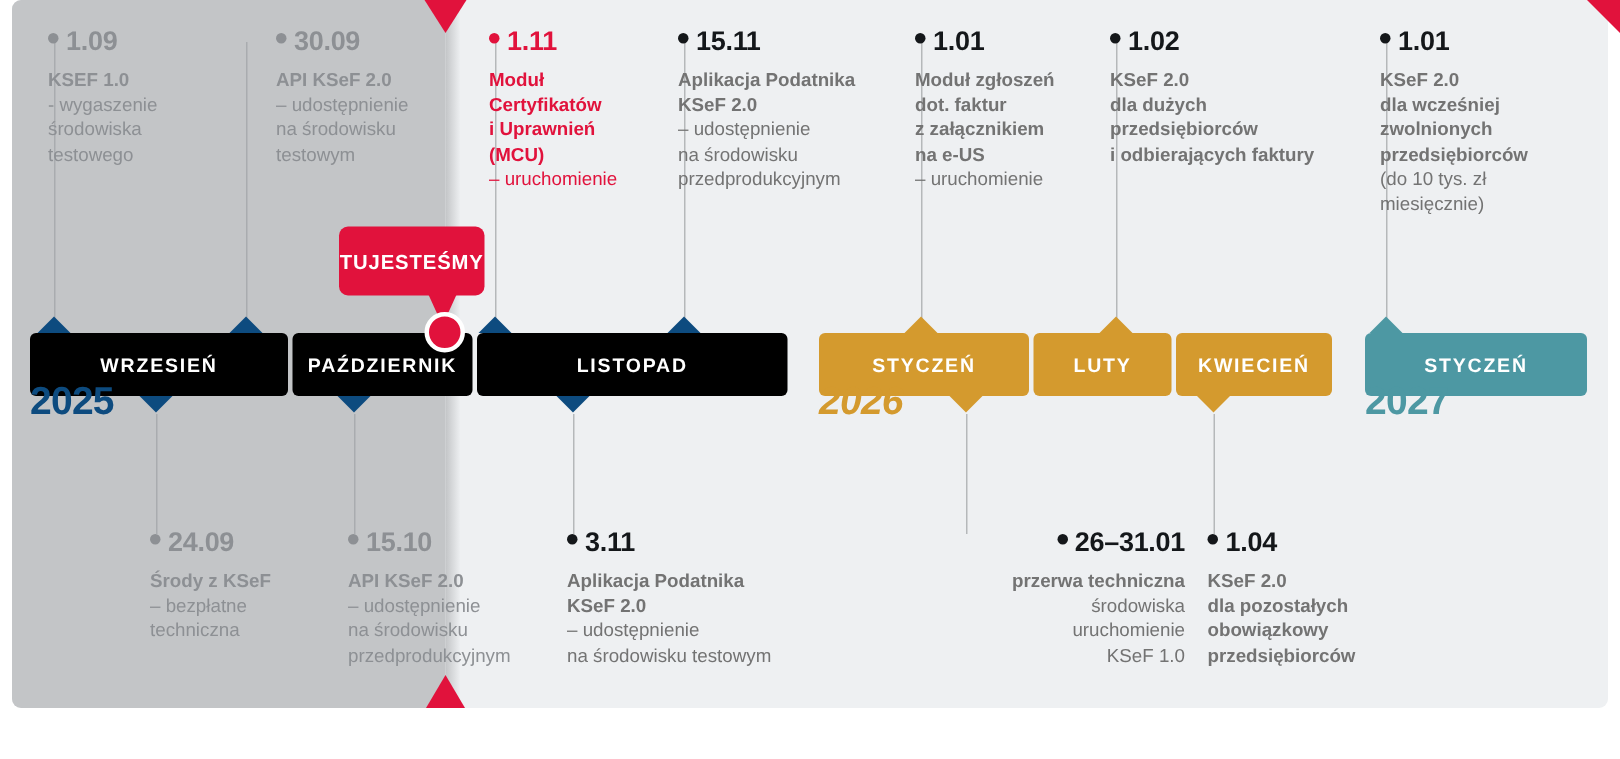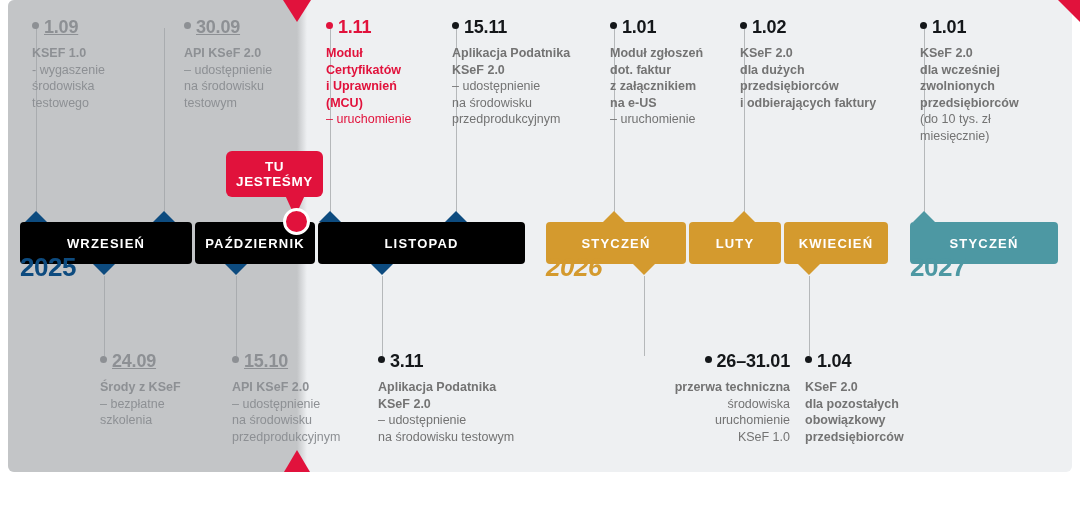--- a/index.html
+++ b/index.html
@@ -49,21 +49,21 @@
     line-height:1;margin-bottom:9px;white-space:nowrap;
   }
   .ev-bullet{
     display:inline-block;width:7px;height:7px;border-radius:50%;
     vertical-align:middle;margin-right:5px;position:relative;top:-3px;
   }
   .ev-body{font-size:12.5px;line-height:16.5px;}
   .ev-body .b{font-weight:bold;}
 
   
-  .t-gray .ev-head{color:#8d9094;text-decoration:underline;}
+  .t-gray .ev-head{color:#8d9094;}
   .t-gray .ev-bullet{background:#8d9094;}
   .t-gray .ev-body{color:#8d9094;}
   
   .t-dark .ev-head{color:#14171a;}
   .t-dark .ev-bullet{background:#14171a;}
   .t-dark .ev-body{color:#737373;}
   
   .t-red .ev-head{color:#e1123c;}
   .t-red .ev-bullet{background:#e1123c;}
   .t-red .ev-body{color:#e1123c;}
@@ -103,21 +103,21 @@
     position:absolute;top:252px;font-size:26px;font-weight:bold;
     letter-spacing:-0.5px;
   }
 
   
   .callout{
     position:absolute;left:226px;top:151px;width:97px;height:46px;
     background:#e1123c;border-radius:6px;
     color:#ffffff;font-size:13.5px;font-weight:bold;letter-spacing:0.6px;
     line-height:15px;
-    display:flex;flex-direction:column;align-items:center;justify-content:center;
+    display:flex;flex-direction:row;align-items:center;justify-content:center;
     text-align:center;
   }
   .callout-tail{
     position:absolute;left:285px;top:195px;width:0;height:0;
     border-left:10px solid transparent;border-right:10px solid transparent;
     border-top:22px solid #e1123c;
   }
   .callout-dot{
     position:absolute;left:283px;top:208px;width:27px;height:27px;
     border-radius:50%;background:#e1123c;border:3px solid #ffffff;
@@ -262,21 +262,21 @@
       <div class="year" style="left: 20px; color: rgb(13, 75, 127);">2025</div>
       <div class="year" style="left: 546px; color: rgb(212, 154, 46); font-style: italic;">2026</div>
       <div class="year" style="left: 910px; color: rgb(77, 152, 163);">2027</div>
     </div>
   <div id="events-bottom">
       <div class="event t-gray" style="left: 100px; top: 352px; width: 118px;">
         <div class="ev-head"><span class="ev-bullet"></span><span>24.09</span></div>
         <div class="ev-body">
           <div class="b">Środy z KSeF</div>
           <div>– bezpłatne</div>
-          <div>szkolenia</div>
+          <div>techniczna</div>
         </div>
       </div>
       <div class="event t-gray" style="left: 232px; top: 352px; width: 128px;">
         <div class="ev-head"><span class="ev-bullet"></span><span>15.10</span></div>
         <div class="ev-body">
           <div class="b">API KSeF 2.0</div>
           <div>– udostępnienie</div>
           <div>na środowisku</div>
           <div>przedprodukcyjnym</div>
         </div>

